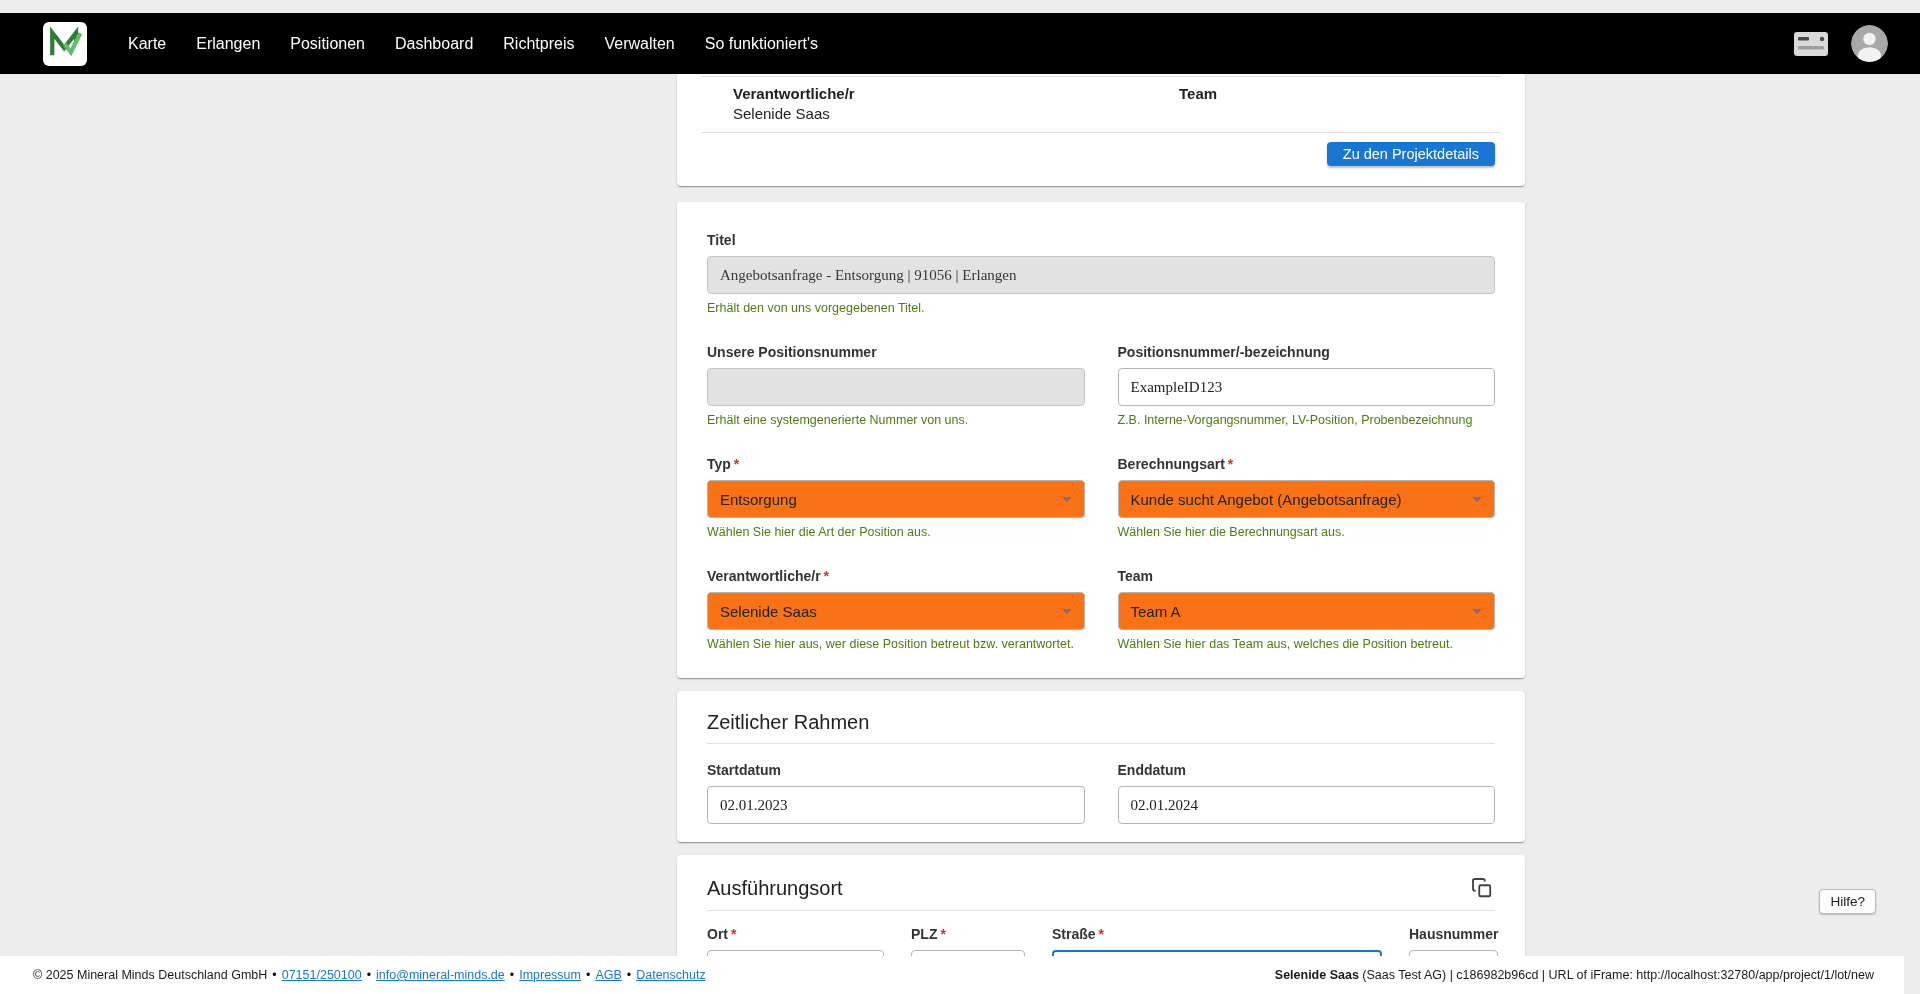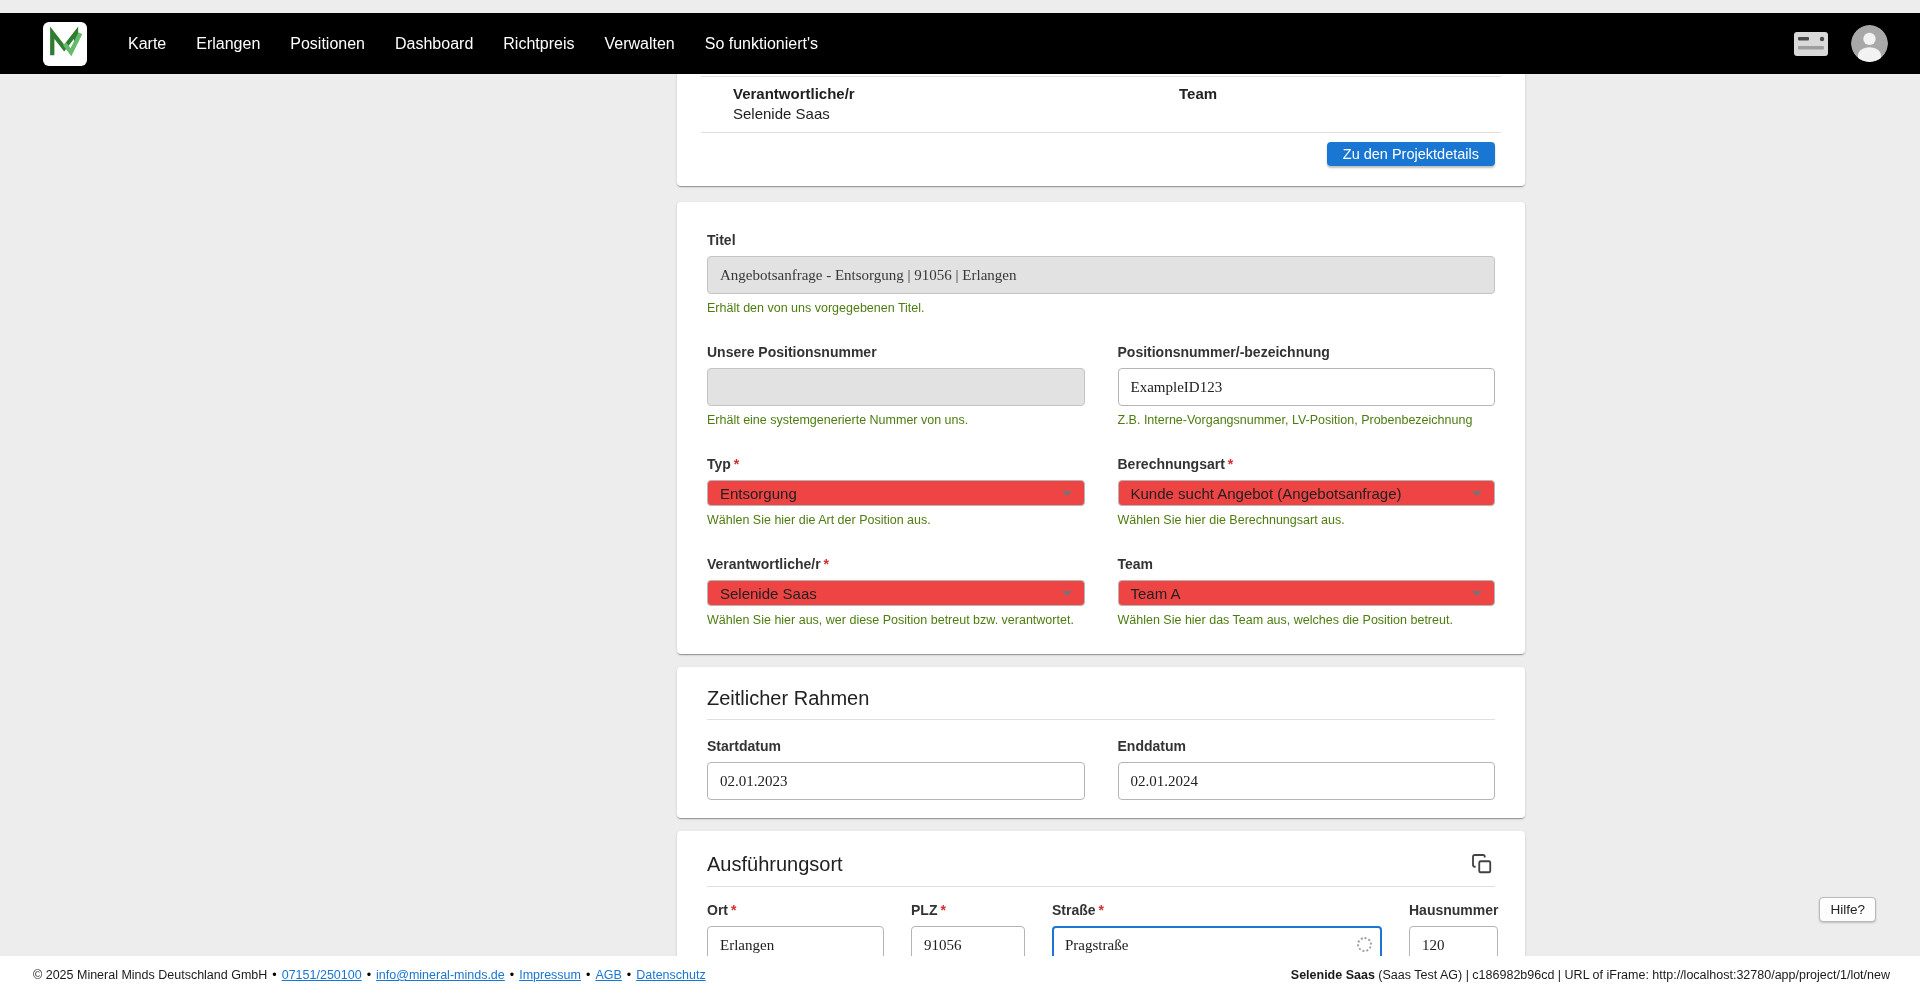--- a/index.html
+++ b/index.html
@@ -66,23 +66,23 @@
   .text-input {
     width:100%; height:38px; border:1px solid #b5b5b5; border-radius:4px;
     padding:0 12px; font-size:15px; color:#212121; background:#fff;
     font-family:Liberation Serif, serif; outline:none;
   }
   .text-input.disabled { background:#e2e2e2; border-color:#c4c4c4; color:#383838; }
   .helper { font-size:12.5px; color:#4d7c0f; margin-top:7px; line-height:15px; }
   .form-row { display:grid; grid-template-columns:1fr 1fr; column-gap:33px; margin-top:28px; }
   .form-row.tight { margin-top:18px; }
   .select {
-    height:26px; border:1px solid #b5b5b5; border-radius:4px;
+    height:38px; border:1px solid #b5b5b5; border-radius:4px;
     display:flex; align-items:center; justify-content:space-between;
-    padding:0 12px; font-size:15px; cursor:pointer; background:#ef4444;
+    padding:0 12px; font-size:15px; cursor:pointer; background:#f97316;
   }
   .caret {
     width:0; height:0; flex:0 0 auto; margin-left:8px;
     border-left:5px solid transparent; border-right:5px solid transparent;
     border-top:5px solid #757575;
   }
 
   
   .section-card { margin-top:13px; padding:20px 30px 18px; }
   .section-head { display:flex; align-items:center; justify-content:space-between; }
@@ -100,29 +100,29 @@
   .spinner {
     position:absolute; right:10px; top:11px;
     width:15px; height:15px; border-radius:50%;
     border:2px dotted #9e9e9e;
     animation:spin 1.2s linear infinite;
   }
   @keyframes spin { to { transform:rotate(360deg); } }
 
   
   .help-button {
-    position:absolute; right:44px; bottom:72px; z-index:25;
+    position:absolute; right:44px; bottom:80px; z-index:25;
     background:#fdfdfd; border:1px solid #b9b9b9; border-radius:4px;
     padding:4px 10px; font-size:13.5px; color:#222; font-family:inherit;
     cursor:pointer; box-shadow:0 1px 2px rgba(0,0,0,.2);
   }
 
   
   .footer {
-    position:absolute; left:0; right:0; bottom:0; z-index:40;
+    position:absolute; left:0; right:16px; bottom:0; z-index:40;
     height:38px; background:#fff;
     display:flex; align-items:center; justify-content:space-between;
     padding:0 30px 0 33px; font-size:12.5px; color:#1a1a1a;
   }
   .footer a { color:#1976d2; text-decoration:underline; cursor:pointer; }
   .sep { margin:0 5px; color:#000; }
   .footer-user { font-weight:700; }
   .footer-right { white-space:nowrap; }
 </style>
 </head>

